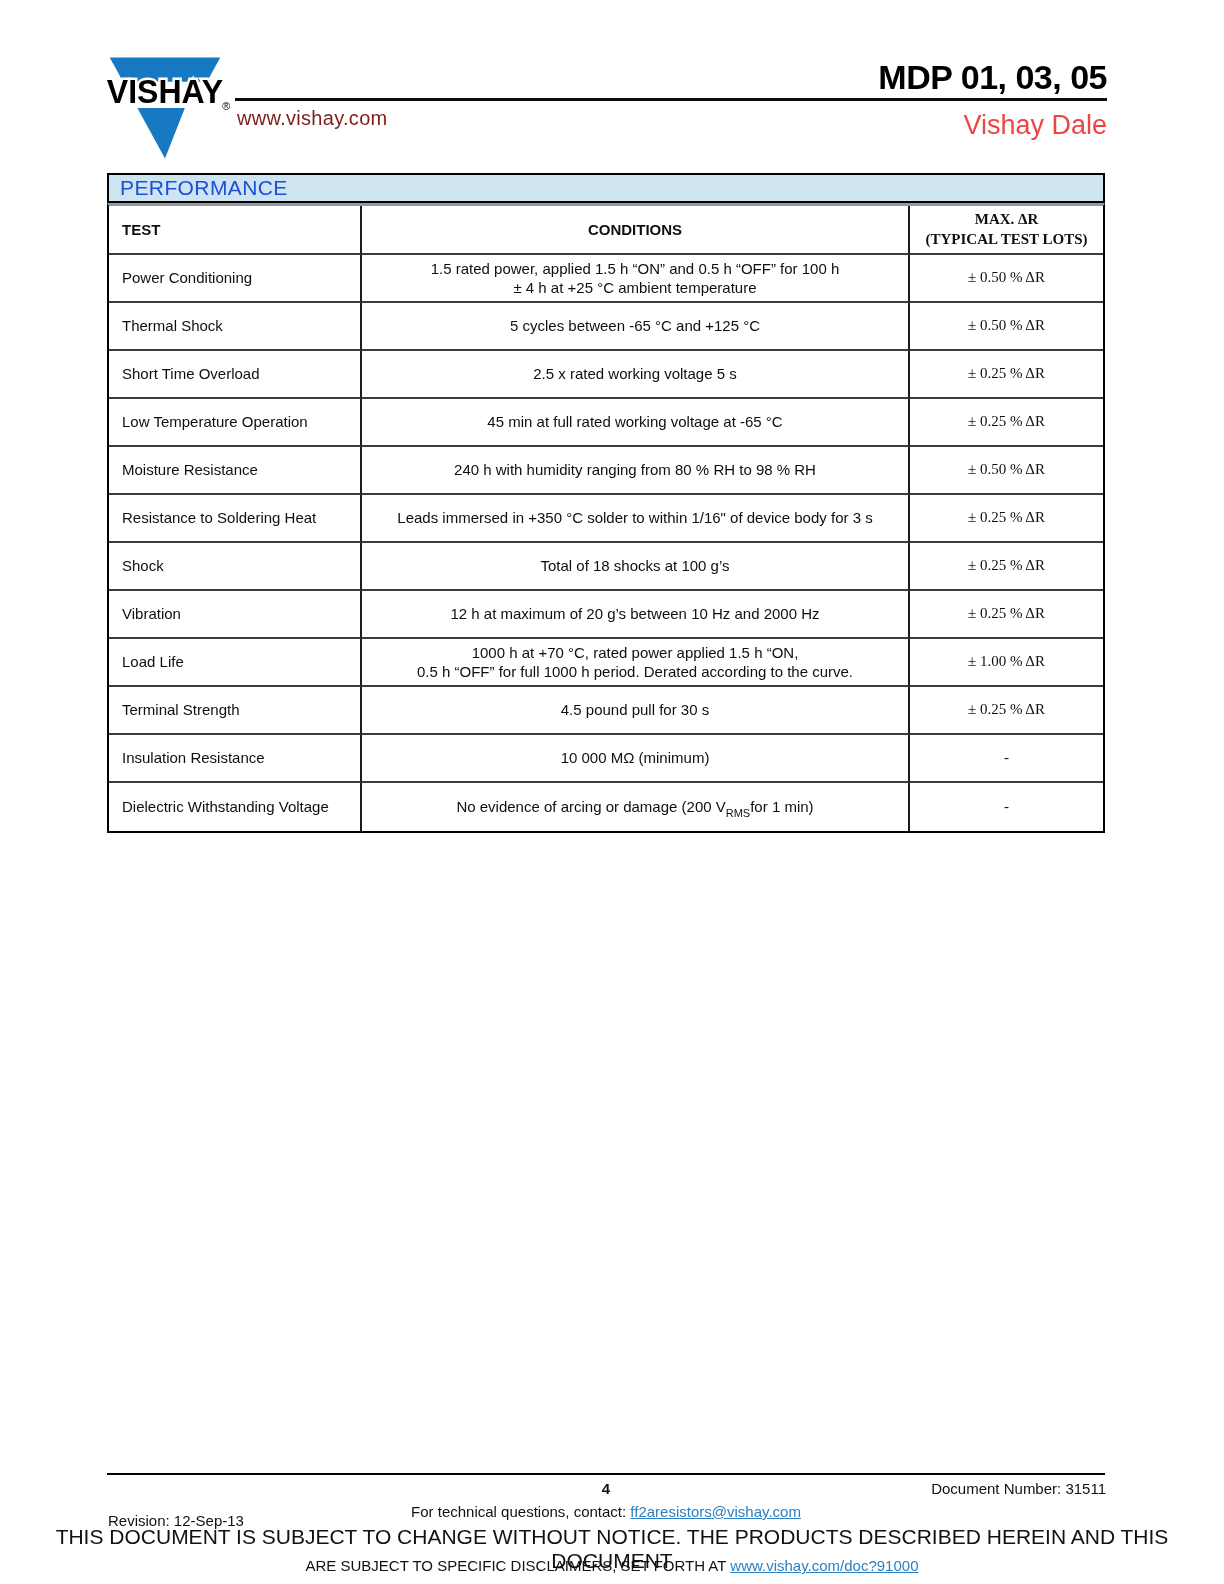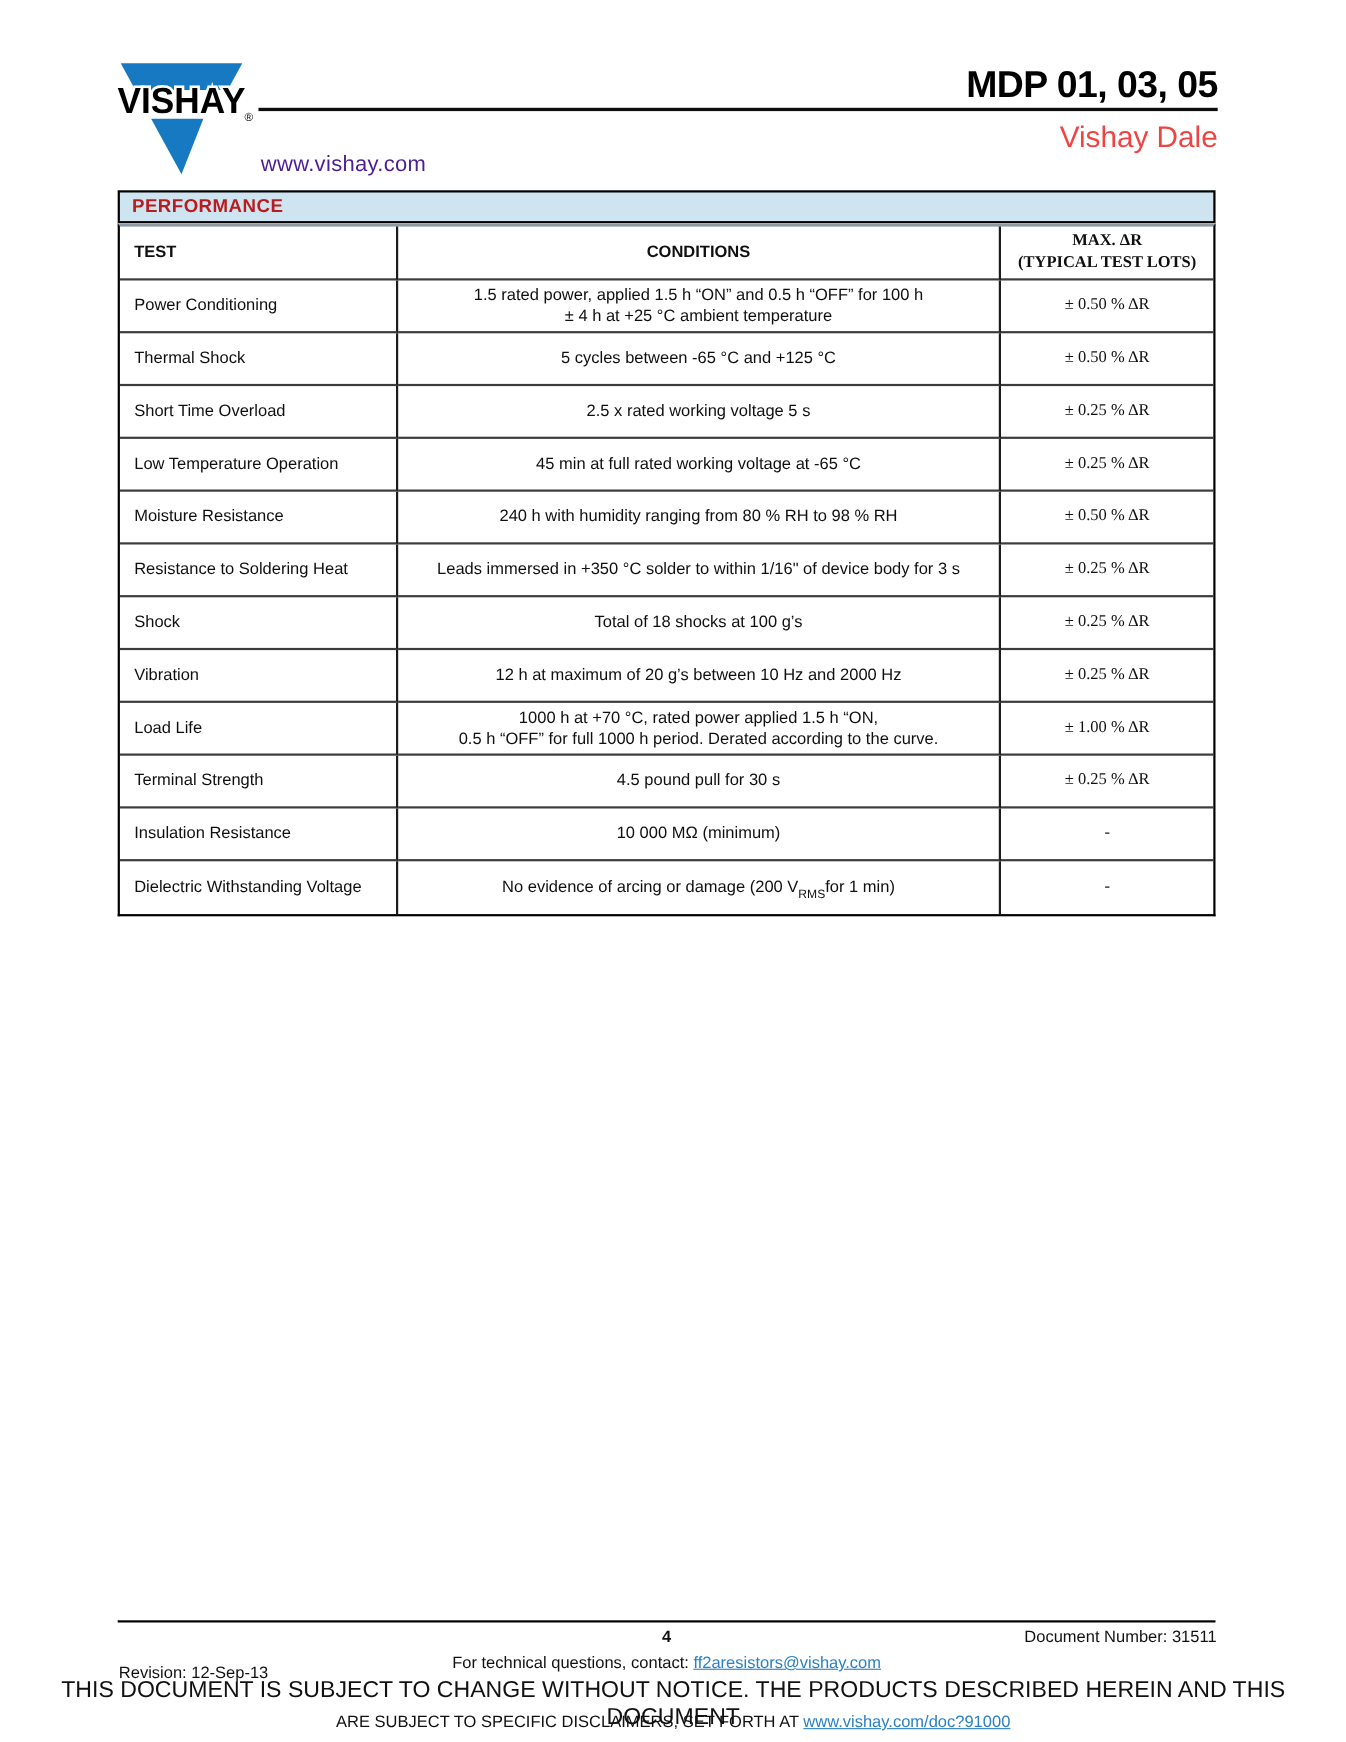--- a/index.html
+++ b/index.html
@@ -5,38 +5,38 @@
   * { margin:0; padding:0; box-sizing:border-box; }
   html,body { background:#9b9b9b; }
   .page {
     position:relative; width:1224px; height:1584px; background:#ffffff;
     font-family:"Liberation Sans", sans-serif; color:#111; overflow:hidden;
     margin:0 auto;
   }
   
   .logo { position:absolute; left:102px; top:56px; width:126px; height:104px; overflow:visible; }
   .site-link {
-    position:absolute; left:237px; top:107px; font-size:20px; color:#4c1d95;
-    text-decoration:none; letter-spacing:0.3px;margin-top:31px;
+    position:absolute; left:237px; top:107px; font-size:20px; color:#7f1d1d;
+    text-decoration:none; letter-spacing:0.3px;
   }
   .header-rule { position:absolute; left:235px; top:98px; width:872px; height:3px; background:#0d0d0d; }
   .product-title {
     position:absolute; right:117px; top:58px; font-size:34px; font-weight:bold;
     letter-spacing:-0.5px; color:#000;
   }
   .division {
     position:absolute; right:117px; top:110px; font-size:27px; color:#ef4444;
   }
   
   .perf { position:absolute; left:107px; top:173px; width:998px; }
   .band {
     height:30px; background:#cfe4f1; border:2px solid #000;
     display:flex; align-items:center;
   }
-  .band-label { font-size:17px; font-weight:bold; padding-left:11px; letter-spacing:0.4px; color:#b91c1c; }
+  .band-label { font-size:21px; font-weight:normal; padding-left:11px; letter-spacing:0.4px; color:#1d4ed8; }
   .tgrid {
     display:grid;
     grid-template-columns:253px 548px 1fr;
     grid-template-rows:49px repeat(12, 48px);
     border:2px solid #000; border-top:3px solid #8d9aa3;
     background:#fff;
   }
   .cell {
     border-right:2px solid #1c1c1c; border-bottom:2px solid #3c3c3c;
     display:flex; align-items:center; justify-content:center;

